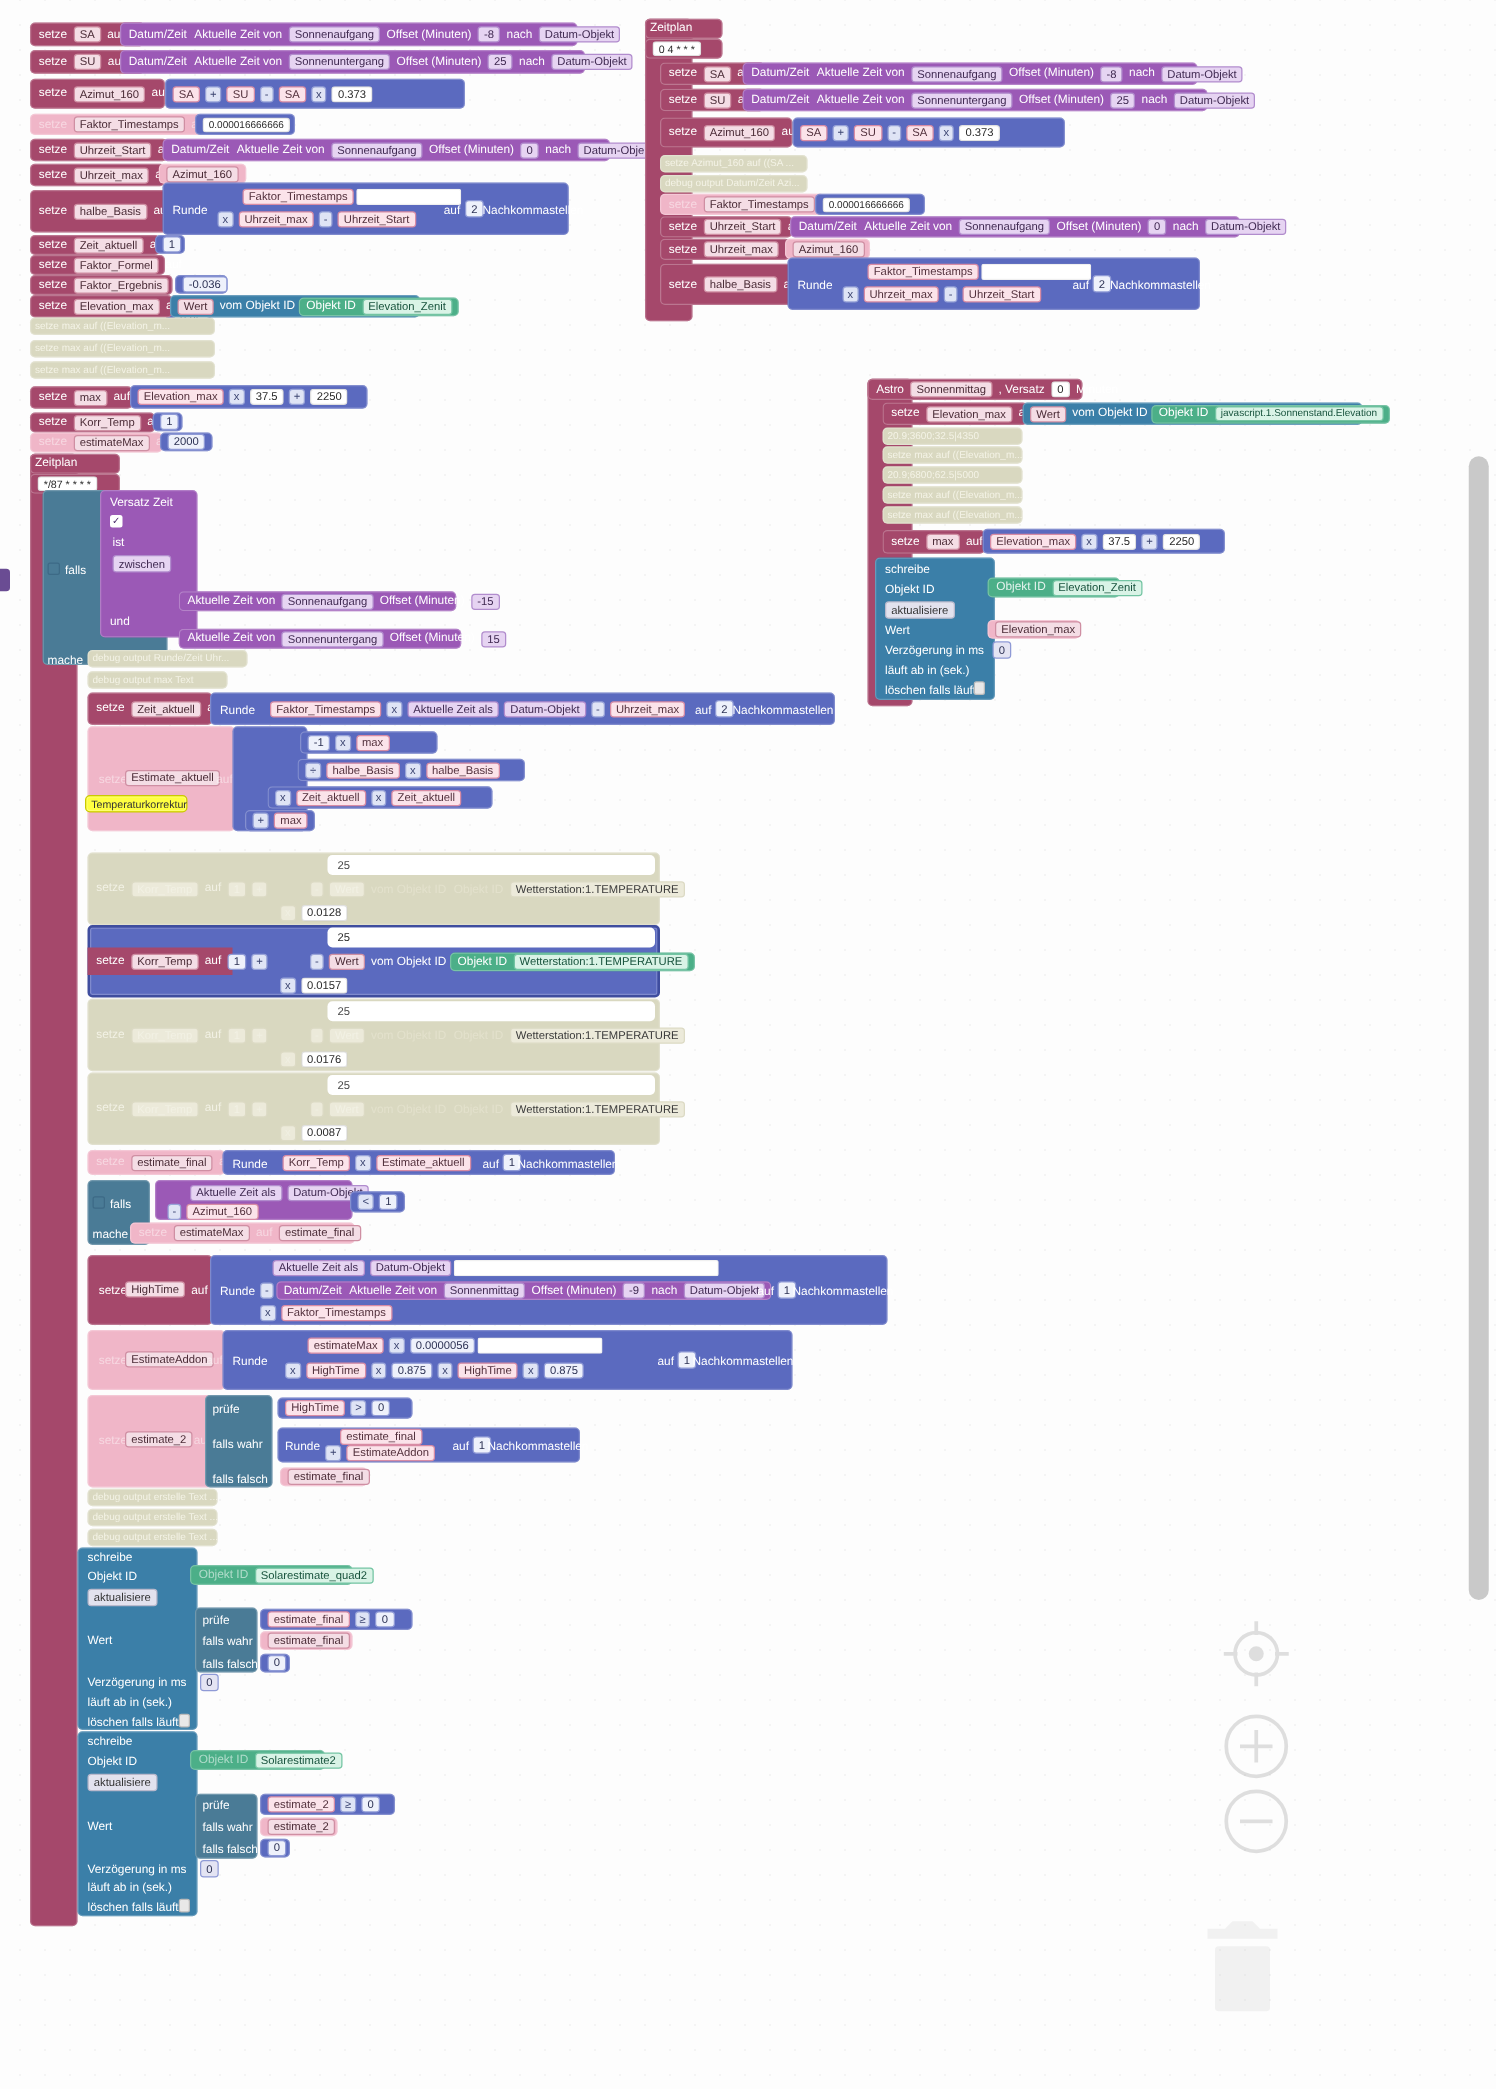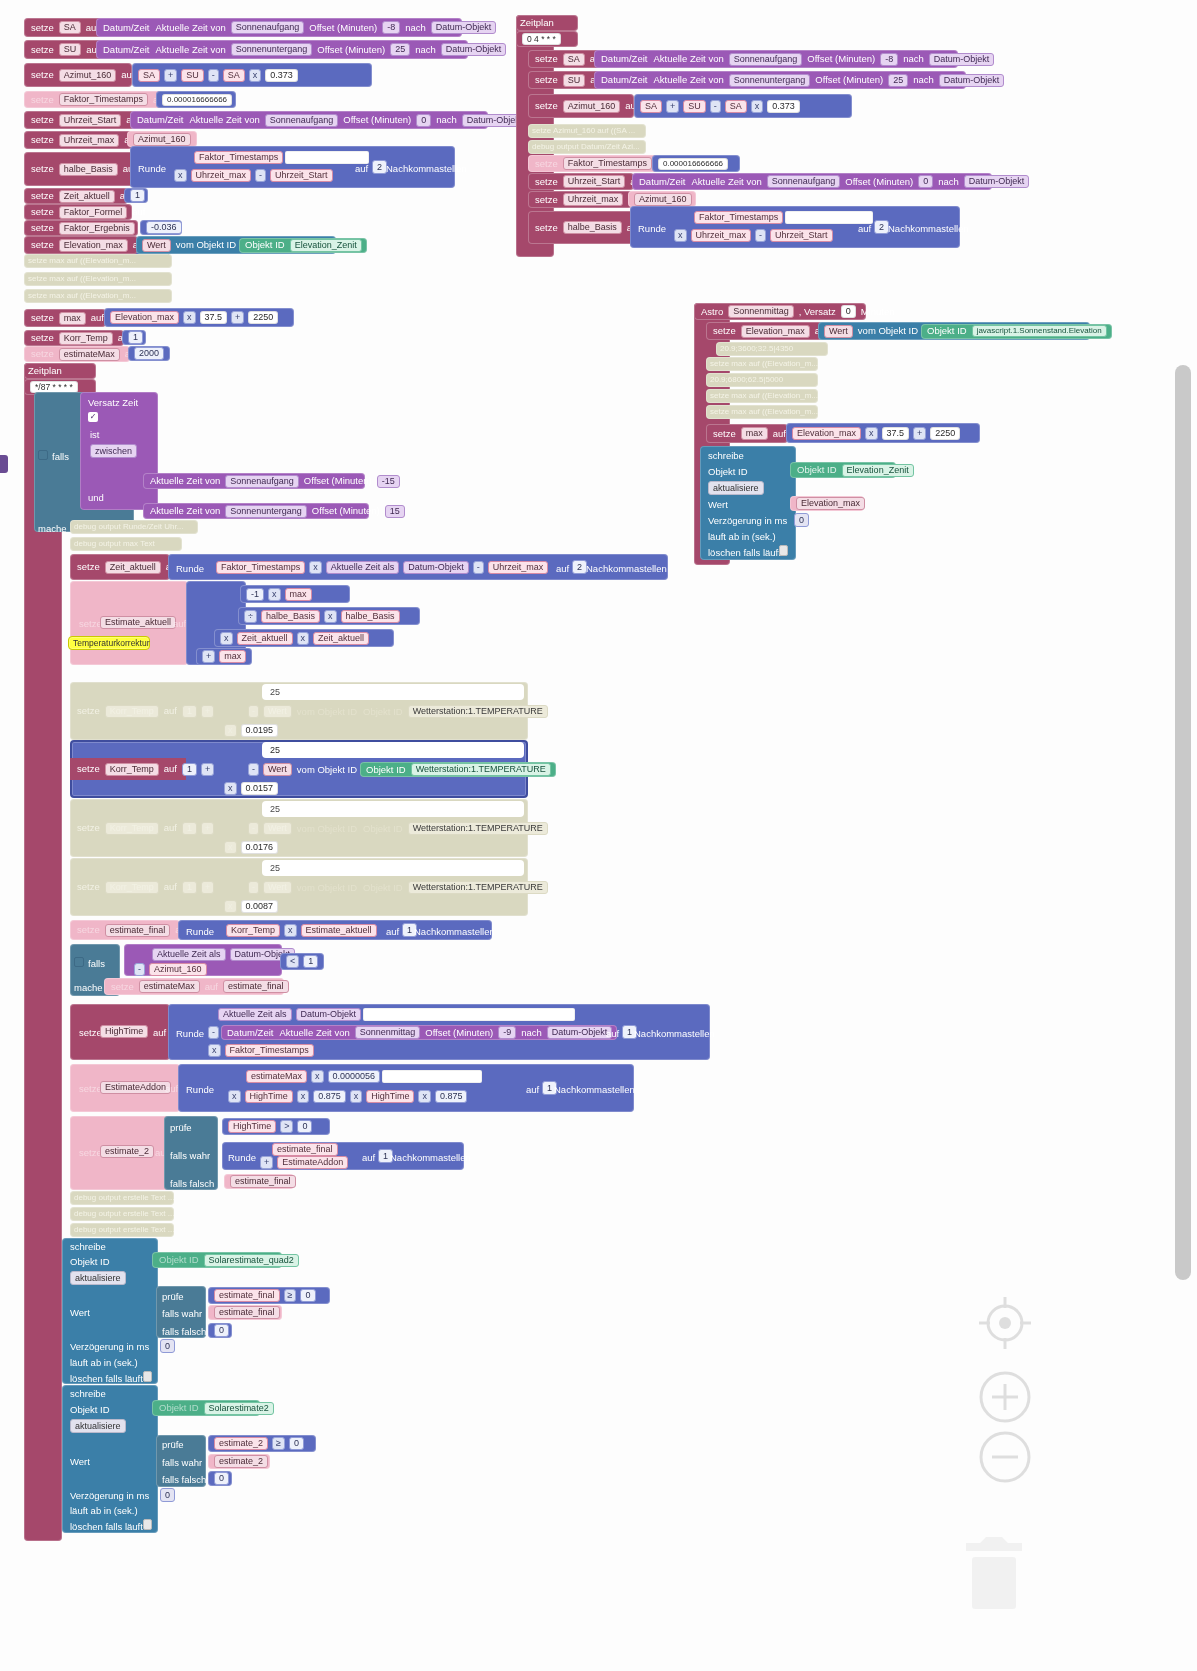--- a/index.html
+++ b/index.html
@@ -396,21 +396,21 @@
   </div>
   <div class="blk" style="left:242px;top:703px;width:282px;height:17px;background:transparent;box-shadow:none;">
     <span class="op" style="background:#eceada;color:#f0efe2;border-color:#dcdac4;">-</span>
     <span class="field fld-ghost">Wert</span>
     <span class="lbl" style="color:#e3e1cc;">vom Objekt ID</span>
     <span class="lbl" style="color:#e3e1cc;">Objekt ID</span>
     <span class="field fld-ghost" style="color:#3a3a3a;">Wetterstation:1.TEMPERATURE</span>
   </div>
   <div class="blk" style="left:218px;top:722px;width:306px;height:16px;background:transparent;box-shadow:none;">
     <span class="op" style="background:#eceada;color:#f0efe2;border-color:#dcdac4;">x</span>
-    <span class="field fld-white">0.0195</span>
+    <span class="field fld-white">0.0128</span>
   </div>
 
   <div class="wrapblk" style="left:70px;top:740px;width:458px;height:58px;background:#5b6abf;border:2px solid #3f4d9e;"></div>
   <div class="blk" style="left:70px;top:758px;width:116px;height:22px;background:#a5486b;box-shadow:none;border-radius:0;">
     <span class="lbl">setze</span>
     <span class="field fld-drop">Korr_Temp</span>
     <span class="lbl">auf</span>
   </div>
   <div class="blk" style="left:176px;top:760px;width:48px;height:18px;background:transparent;box-shadow:none;">
     <span class="field fld-num">1</span>
@@ -823,21 +823,21 @@
   </div>
   <div class="blk c-obj" style="left:818px;top:322px;width:272px;height:18px;">
     <span class="field fld-drop">Wert</span>
     <span class="lbl">vom Objekt ID</span>
     <span class="blk c-objid" style="position:relative;height:15px;padding:0 3px;">
       <span class="lbl">Objekt ID</span>
       <span class="field fld-green" style="font-size:8px;">javascript.1.Sonnenstand.Elevation</span>
     </span>
   </div>
 
-  <div class="blk c-dis" style="left:706px;top:342px;width:112px;height:14px;font-size:8px;margin-left:10px;">
+  <div class="blk c-dis" style="left:706px;top:342px;width:112px;height:14px;font-size:8px;">
     <span>20.9;3600;32.5|4350</span>
   </div>
   <div class="blk c-dis" style="left:706px;top:357px;width:112px;height:14px;font-size:8px;">
     <span>setze max auf ((Elevation_m...</span>
   </div>
   <div class="blk c-dis" style="left:706px;top:373px;width:112px;height:14px;font-size:8px;">
     <span>20.9;6800;62.5|5000</span>
   </div>
   <div class="blk c-dis" style="left:706px;top:389px;width:112px;height:14px;font-size:8px;">
     <span>setze max auf ((Elevation_m...</span>

